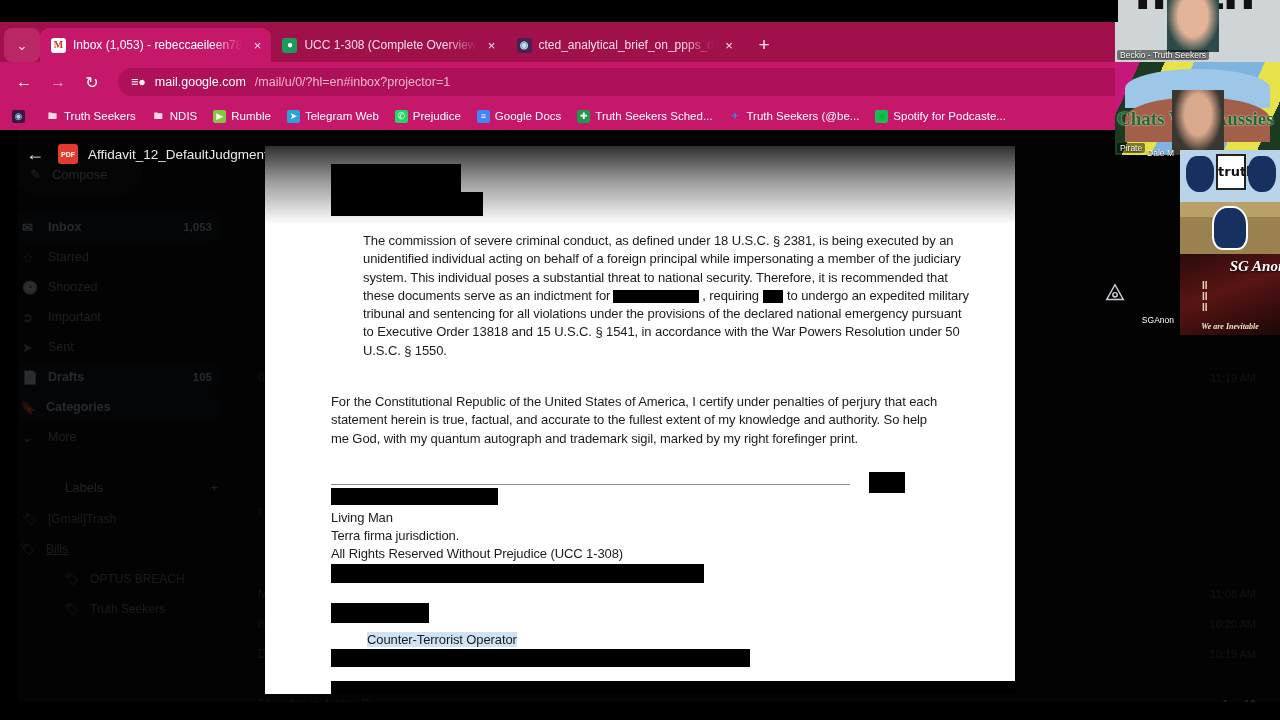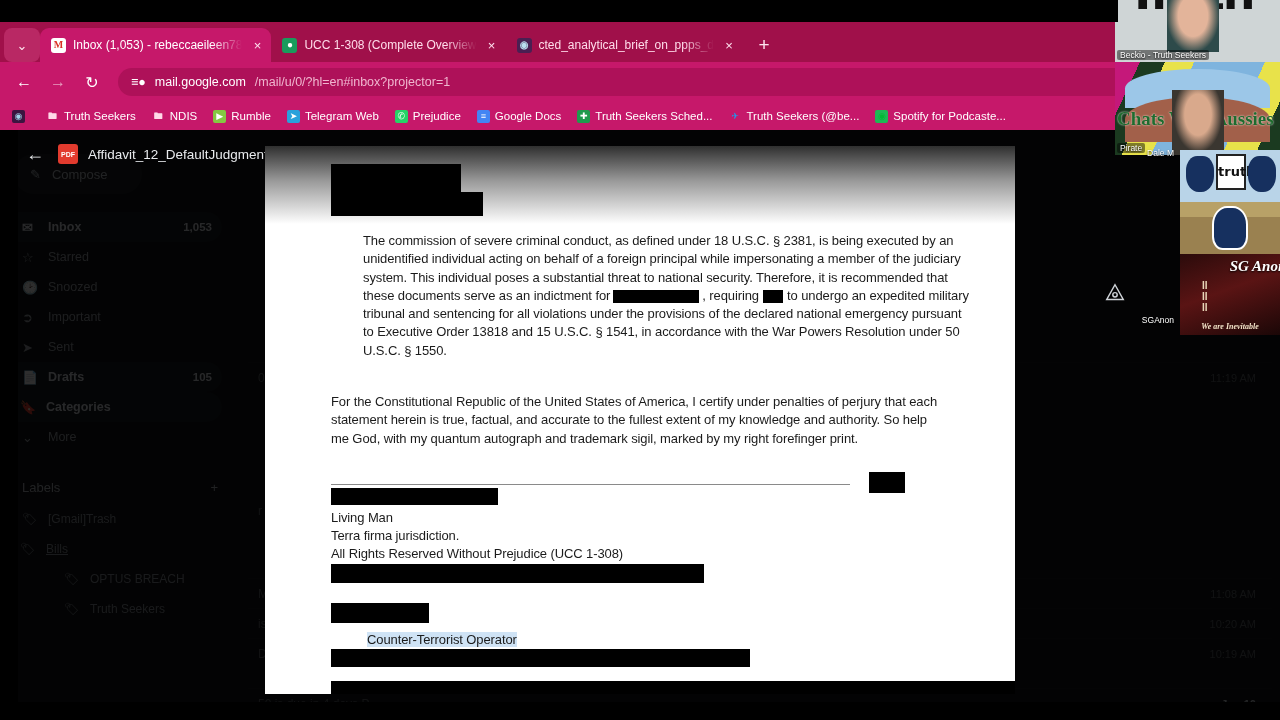--- a/index.html
+++ b/index.html
@@ -141,21 +141,21 @@
   }
   .nav-item .ni-ico { width: 26px; flex: 0 0 26px; font-size: 13px; color: #9ea3a9; }
   .nav-item .ni-lbl { flex: 1 1 auto; }
   .nav-item .ni-cnt { font-size: 11.5px; padding-right: 10px; }
   .nav-item.selected { background: #1b1d21; color: #d8dce1; font-weight: bold; }
   .nav-item.selected .ni-ico { color: #d8dce1; }
   .nav-item .caret { width: 12px; flex: 0 0 12px; font-size: 8px; margin-left: -14px; }
   #labels-head {
     display: flex; align-items: center; justify-content: space-between;
     padding: 0 22px 0 22px; height: 34px; margin-top: 18px;
-    color: #b3b8be; font-size: 13px;
+    color: #b3b8be; font-size: 13px; margin-left: 43px;
   }
   .label-item {
     height: 30px; display: flex; align-items: center; gap: 0;
     padding-left: 22px; color: #8d9299; font-size: 12px; cursor: pointer;
     margin-right: 18px; border-radius: 0 15px 15px 0;
   }
   .label-item .li-ico { width: 26px; flex: 0 0 26px; font-size: 12px; }
   .label-item.nested { padding-left: 64px; }
   .label-item .caret { width: 12px; flex: 0 0 12px; font-size: 8px; margin-left: -14px; }
 

